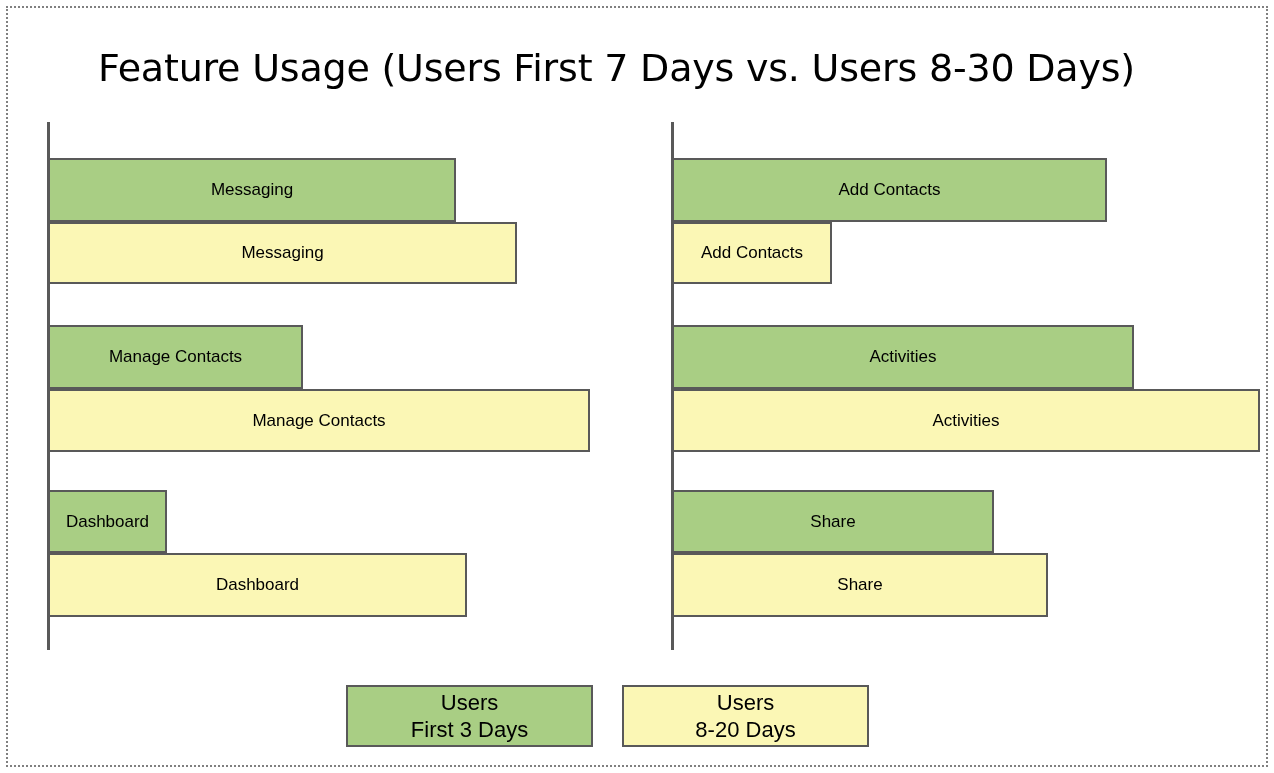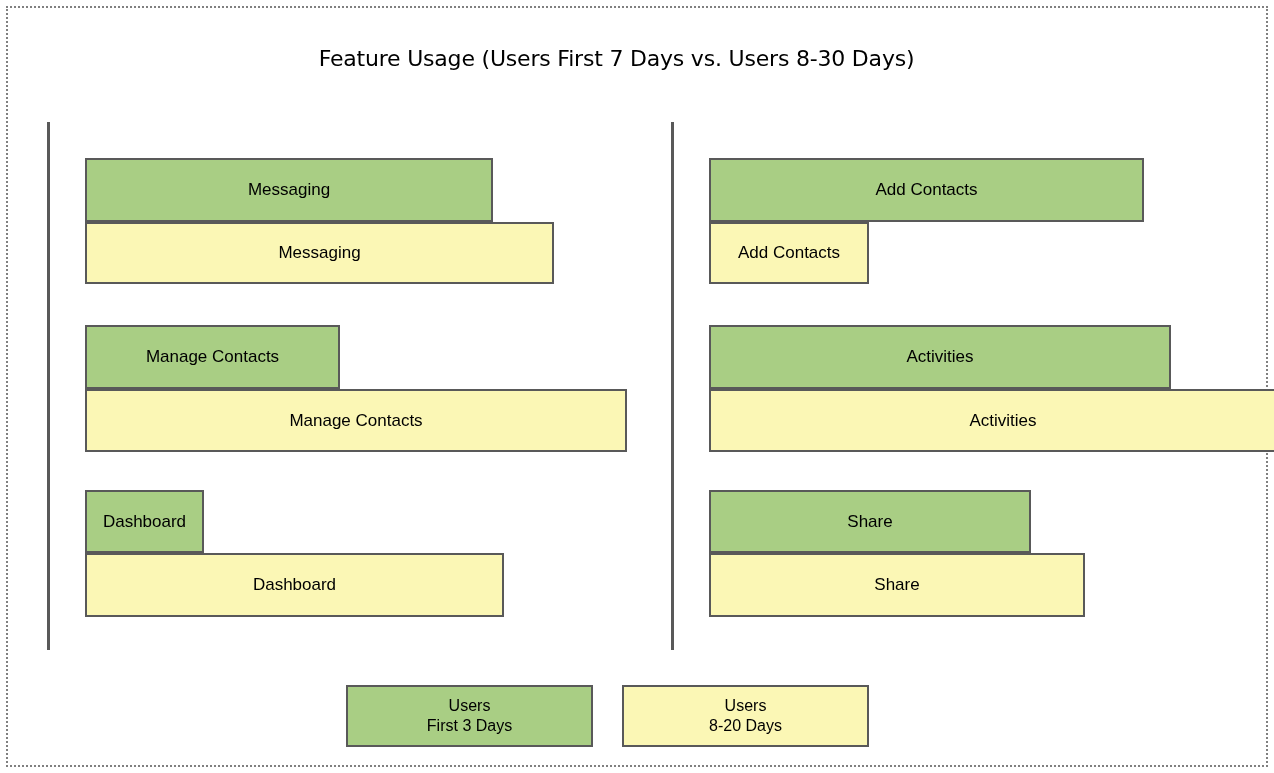--- a/index.html
+++ b/index.html
@@ -33,21 +33,21 @@
     box-sizing: border-box;
     pointer-events: none;
   }
 
   #chart-title {
     position: absolute;
     left: 0;
     top: 46px;
     width: 1233px;
     text-align: center;
-    font-size: 22px;
+    font-size: 38px;
     font-weight: 400;
     color: #000000;
     letter-spacing: -0.2px;
     font-family: "DejaVu Sans", sans-serif;
     white-space: nowrap;
   }
 
   .panel {
     position: absolute;
     top: 0;
@@ -64,21 +64,20 @@
   }
 
   .bar {
     position: absolute;
     box-sizing: border-box;
     border: 2px solid #595959;
     display: flex;
     align-items: center;
     justify-content: center;
     overflow: hidden;
-    margin-left: 37px;
   }
   .bar-label {
     font-size: 17px;
     color: #000000;
     white-space: nowrap;
     font-family: "Liberation Sans", sans-serif;
     padding: 0 8px;
   }
   .bar.green  { background: #A9CE84; }
   .bar.yellow { background: #FBF7B5; }
@@ -99,21 +98,21 @@
     border: 2px solid #595959;
     display: flex;
     flex-direction: column;
     align-items: center;
     justify-content: center;
     line-height: 1.25;
   }
   .legend-box.green  { background: #A9CE84; left: 346px; width: 247px; }
   .legend-box.yellow { background: #FBF7B5; left: 622px; width: 247px; }
   .legend-line {
-    font-size: 16px;
+    font-size: 22px;
     color: #000000;
     white-space: nowrap;
     font-family: "Liberation Sans", sans-serif;
   }
 </style>
 </head>
 <body>
 
 <div id="page">
 

